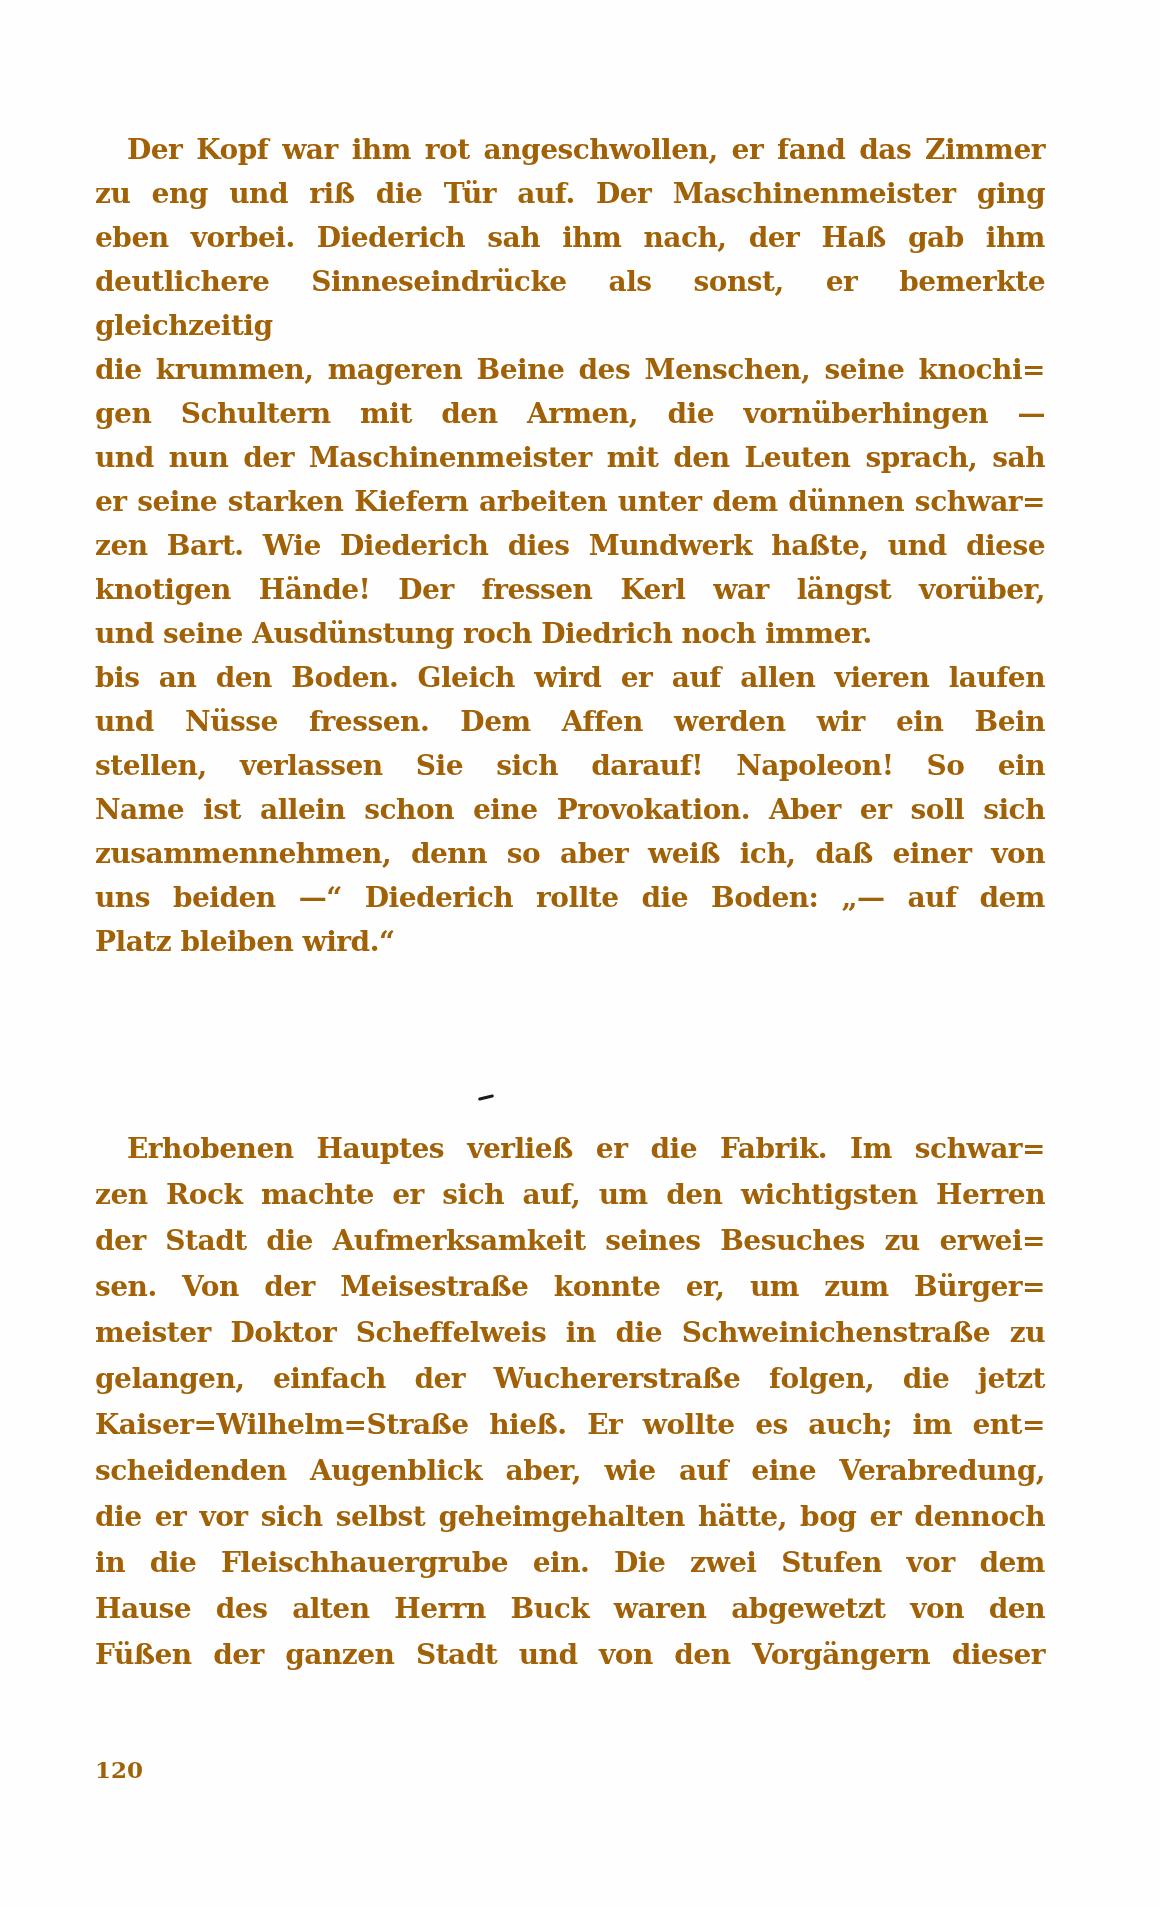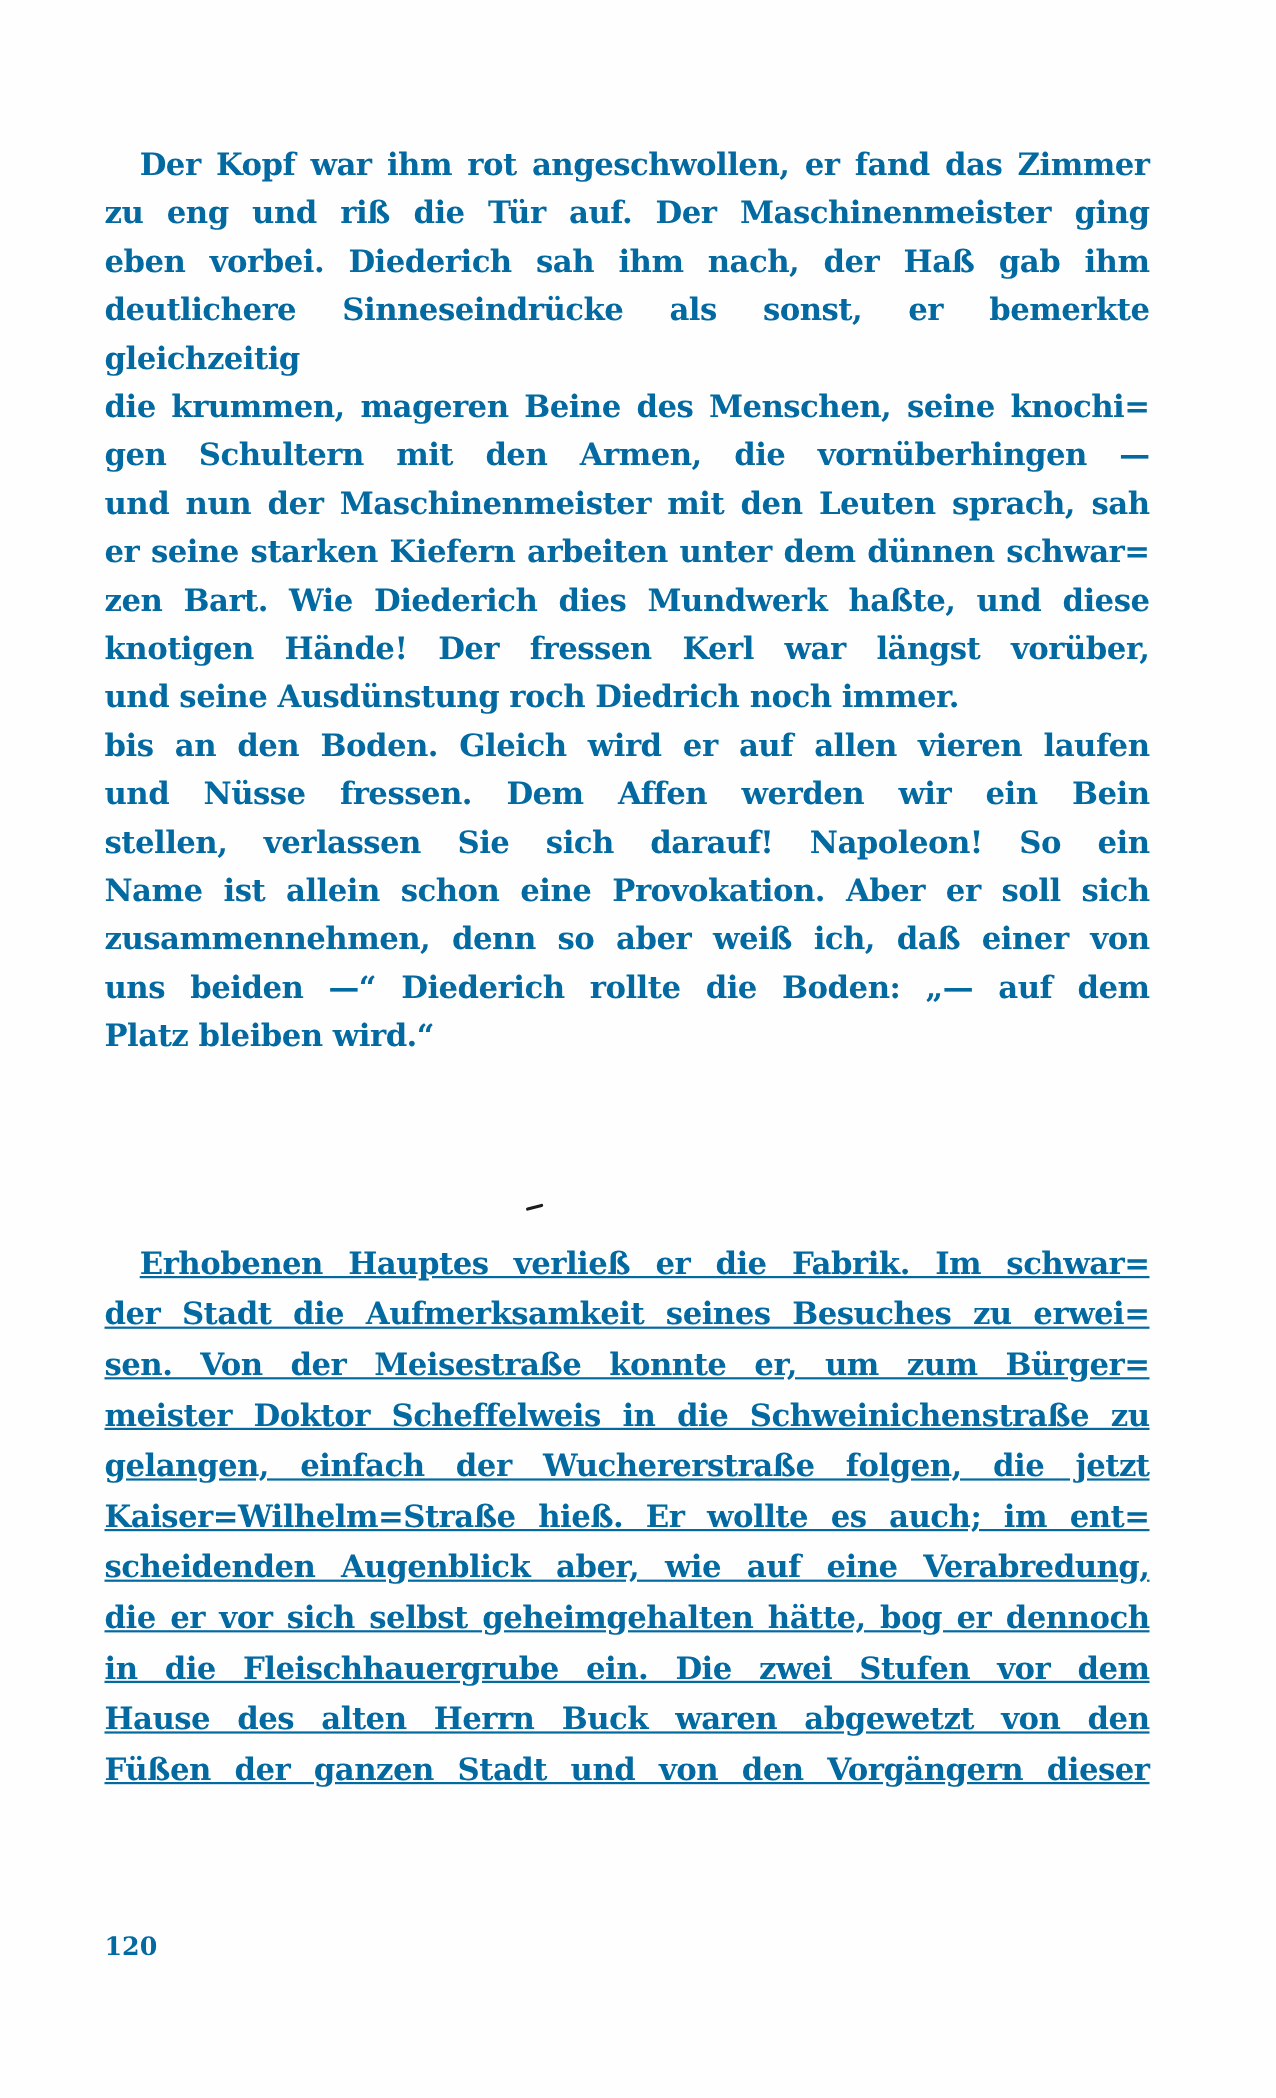--- a/index.html
+++ b/index.html
@@ -7,40 +7,40 @@
     padding: 0;
     background: #ffffff;
   }
   .page {
     position: relative;
     width: 1160px;
     height: 1907px;
     background: #fefefe;
     overflow: hidden;
     font-family: "DejaVu Serif", serif;
-    color: #0369a1;
+    color: #a16207;
   }
   .text-block {
     position: absolute;
     left: 95px;
     top: 128px;
     width: 950px;
   }
   .para { margin: 0; padding: 0; }
   .para.scene-break { margin-top: 162px; }
   .line {
     font-weight: bold;
     font-size: 28px;
     line-height: 44px;
     letter-spacing: -0.5px;
     white-space: normal;
     text-align: justify;
     text-align-last: justify;
   }
-  .para.scene-break .line { line-height: 46px; text-decoration: underline; }
+  .para.scene-break .line { line-height: 46px; }
   .line.first { padding-left: 32px; }
   .line.short-end { text-align-last: left; }
   .page-number {
     position: absolute;
     left: 95px;
     top: 1752px;
     font-weight: bold;
     font-size: 23px;
     line-height: 36px;
   }
@@ -81,20 +81,21 @@
       <div class="line">und Nüsse fressen.  Dem Affen werden wir ein Bein</div>
       <div class="line">stellen, verlassen Sie sich darauf!  Napoleon!  So ein</div>
       <div class="line">Name ist allein schon eine Provokation.  Aber er soll sich</div>
       <div class="line">zusammennehmen, denn so aber weiß ich, daß einer von</div>
       <div class="line">uns beiden —“ Diederich rollte die Boden: „— auf dem</div>
       <div class="line short-end">Platz bleiben wird.“</div>
     </div>
 
     <div class="para scene-break">
       <div class="line first">Erhobenen Hauptes verließ er die Fabrik.  Im schwar=</div>
+      <div class="line">zen Rock machte er sich auf, um den wichtigsten Herren</div>
       <div class="line">der Stadt die Aufmerksamkeit seines Besuches zu erwei=</div>
       <div class="line">sen.  Von der Meisestraße konnte er, um zum Bürger=</div>
       <div class="line">meister Doktor Scheffelweis in die Schweinichenstraße zu</div>
       <div class="line">gelangen, einfach der Wuchererstraße folgen, die jetzt</div>
       <div class="line">Kaiser=Wilhelm=Straße hieß.  Er wollte es auch; im ent=</div>
       <div class="line">scheidenden Augenblick aber, wie auf eine Verabredung,</div>
       <div class="line">die er vor sich selbst geheimgehalten hätte, bog er dennoch</div>
       <div class="line">in die Fleischhauergrube ein.  Die zwei Stufen vor dem</div>
       <div class="line">Hause des alten Herrn Buck waren abgewetzt von den</div>
       <div class="line">Füßen der ganzen Stadt und von den Vorgängern dieser</div>

